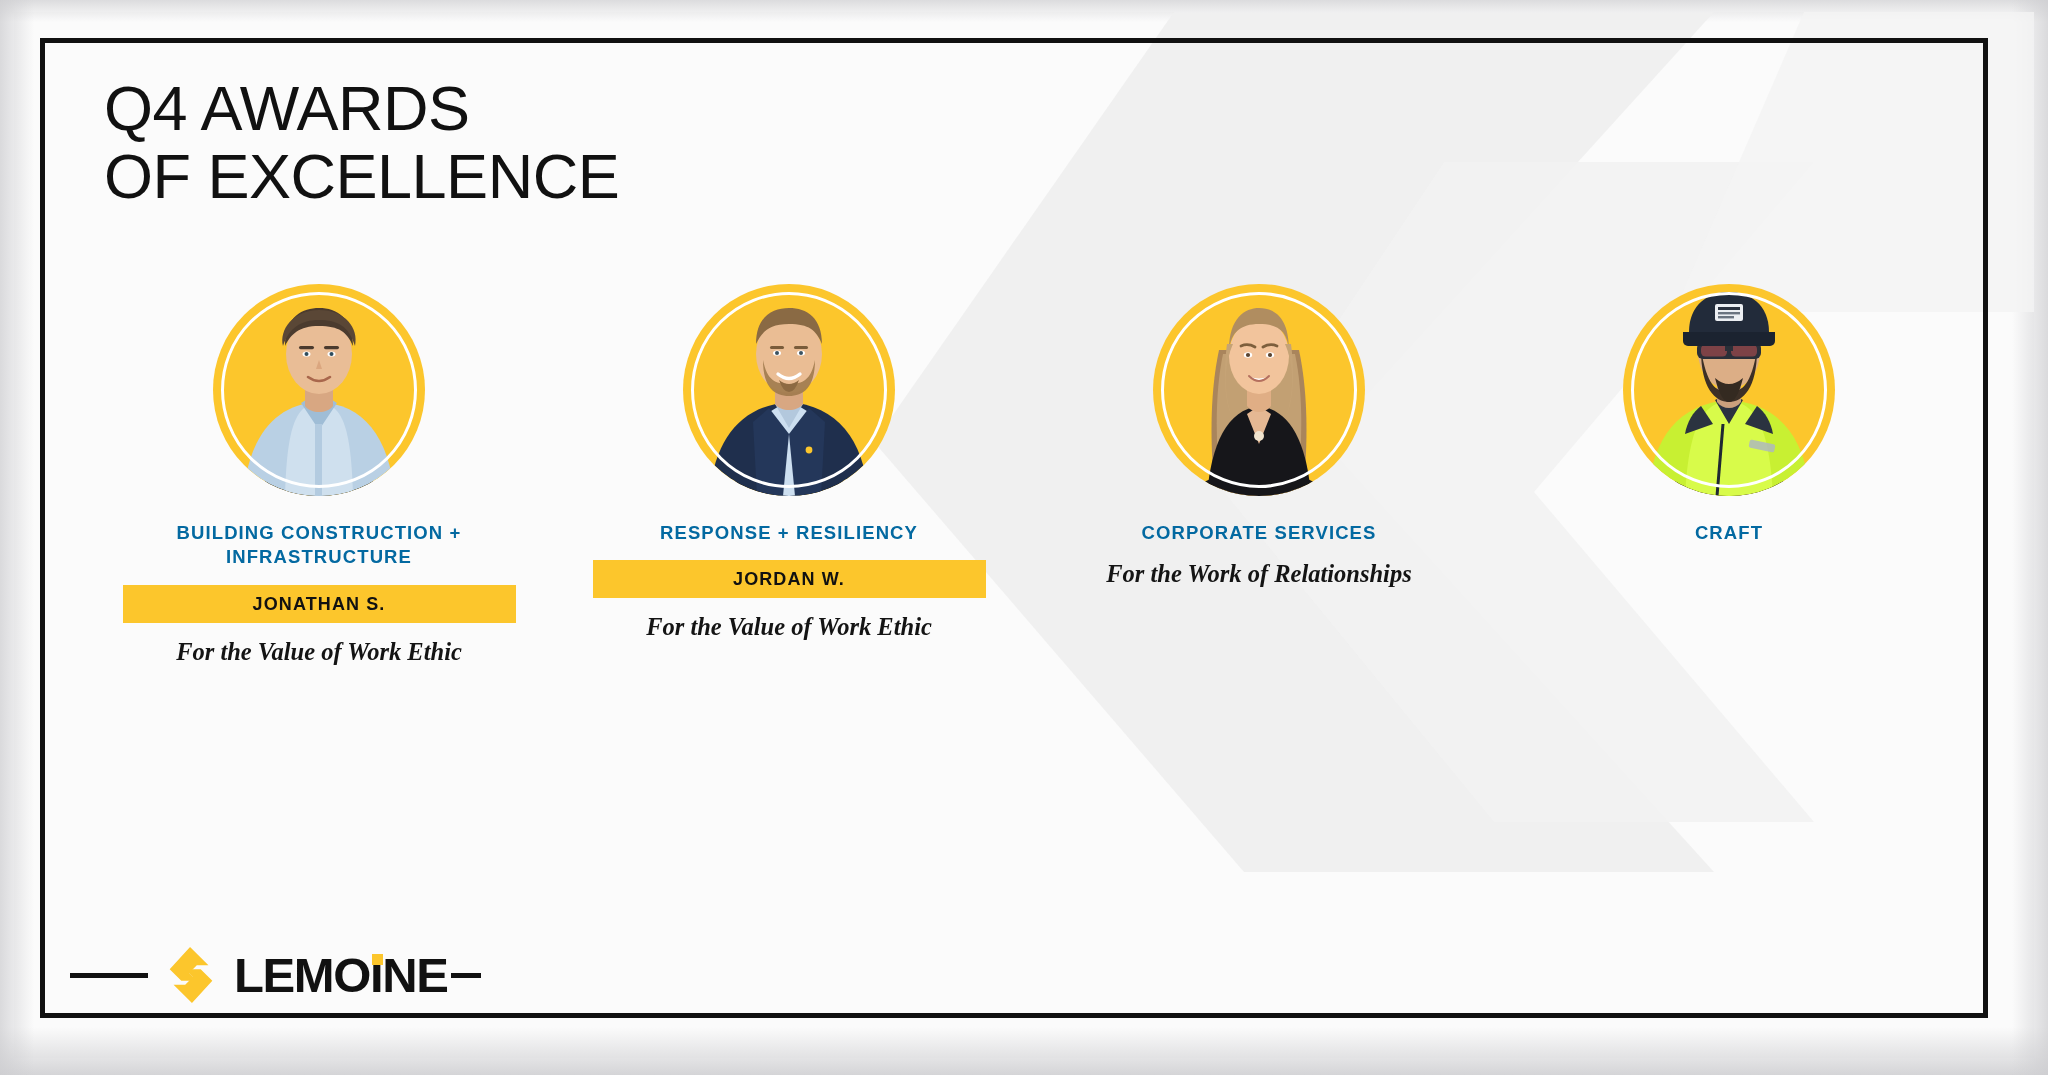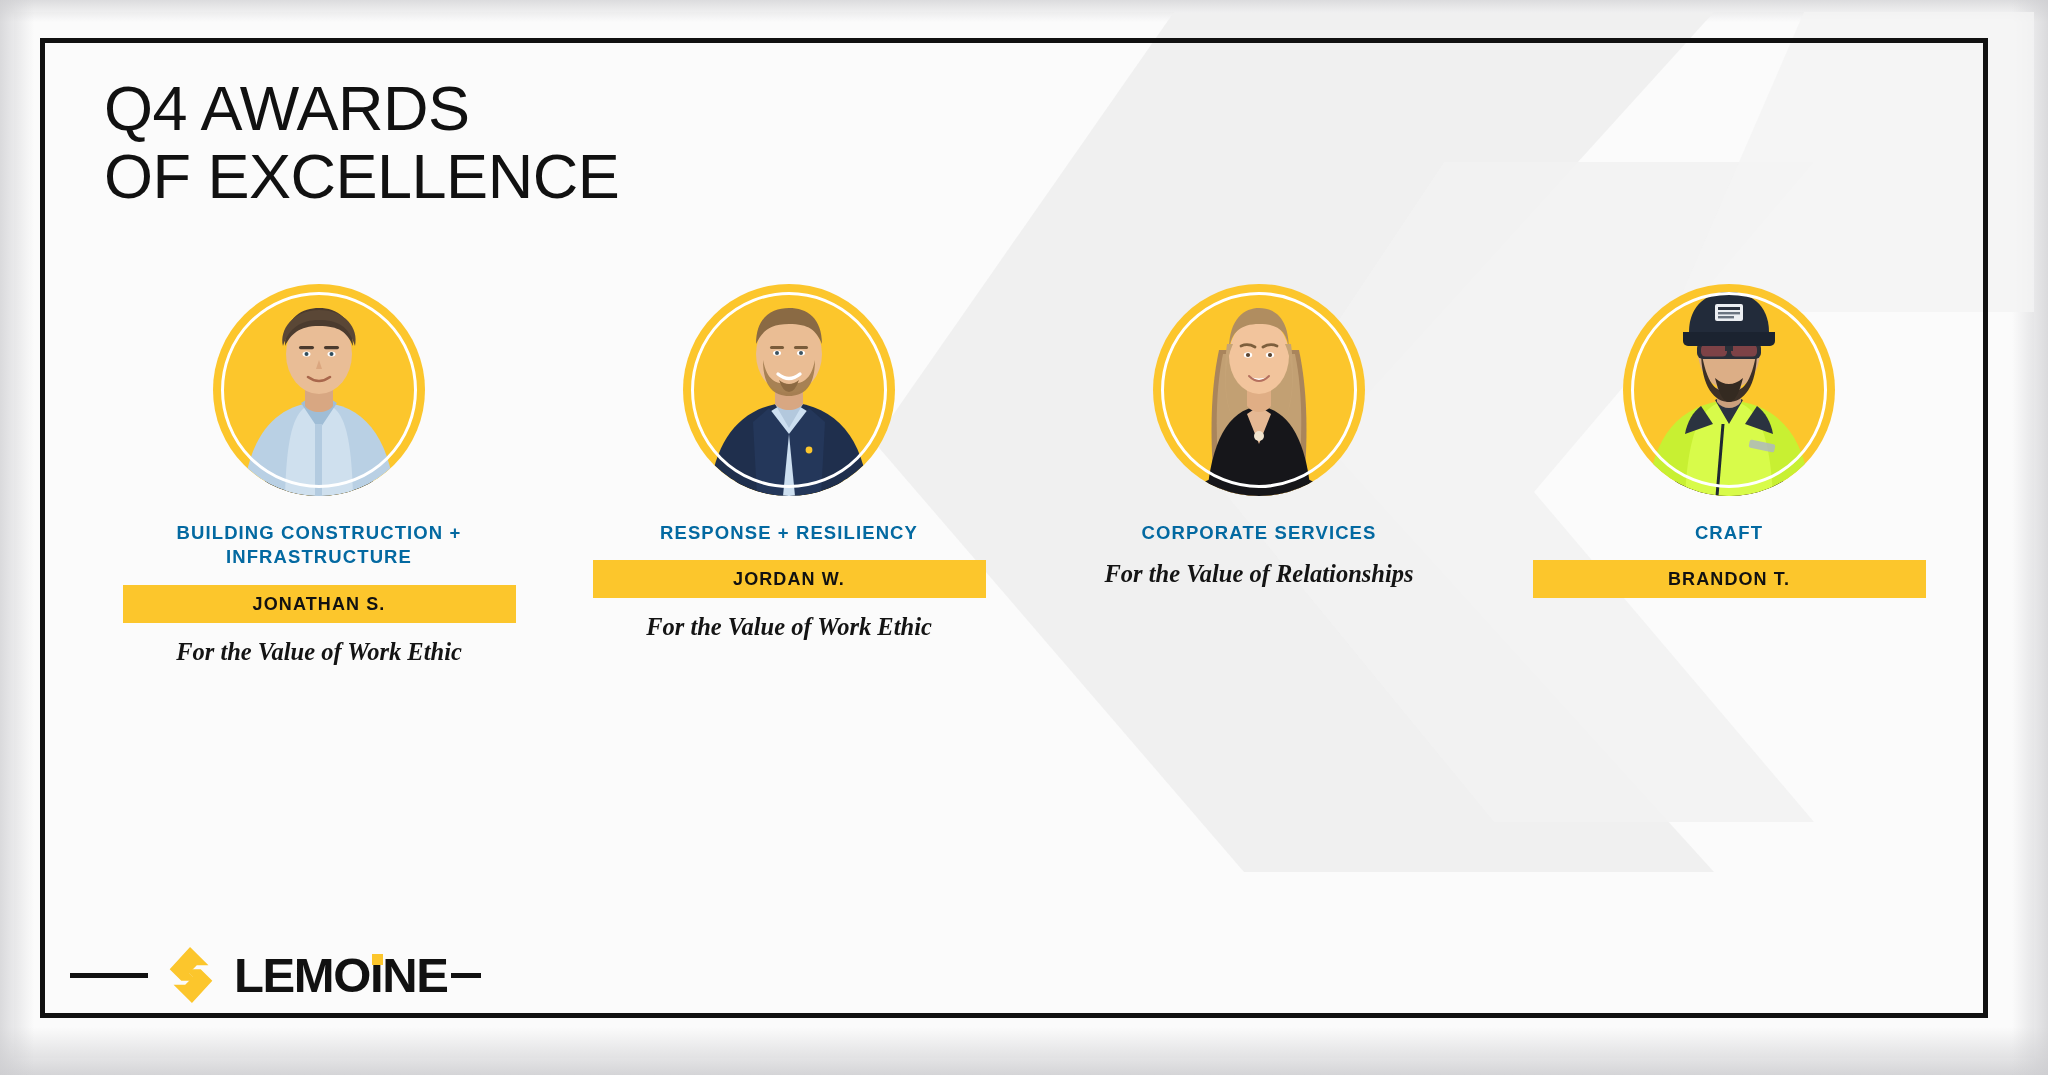--- a/index.html
+++ b/index.html
@@ -349,21 +349,21 @@
                 <circle cx="117" cy="71" r="2.1" fill="#5a4430"></circle>
 
                 <path d="M96 92 q10 10 20 0 q-10 5 -20 0 Z" fill="#ffffff"></path>
                 <path d="M96 92 q10 10 20 0" stroke="#b5705e" stroke-width="2" fill="none" stroke-linecap="round"></path>
               </g>
             </svg>
           </div>
           <div class="ring"></div>
         </div>
         <div class="dept">CORPORATE SERVICES</div>
-        <div class="value">For the Value of Relationships</div>
+        <div class="value">For the Work of Relationships</div>
       </div>
 
       <div class="card">
         <div class="portrait">
           <div class="baseshadow"></div>
           <div class="photo">
             <svg viewBox="0 0 212 212" aria-hidden="true">
               <defs>
                   <clipPath id="c4">
                     <circle cx="106" cy="106" r="106"></circle>
@@ -400,21 +400,20 @@
                 <rect x="92" y="20" width="28" height="17" rx="2" fill="#eceff3"></rect>
                 <rect x="95" y="23" width="22" height="3" fill="#2a3240"></rect>
                 <rect x="95" y="28" width="22" height="2.4" fill="#6a7480"></rect>
                 <rect x="95" y="32" width="16" height="2.4" fill="#6a7480"></rect>
               </g>
             </svg>
           </div>
           <div class="ring"></div>
         </div>
         <div class="dept">CRAFT</div>
-        <div class="namebar">BRANDON T.</div>
       </div>
 
     </div>
 
     <div class="footer">
       <div class="rule rule-left"></div>
       <div class="mark">
         <svg viewBox="0 0 64 64" aria-hidden="true">
           <g fill="#FCC62C">
             <path d="M31 3 L50 22 L38 22 L30 30 L38 38 L22 38 L10 26 Z"></path>

